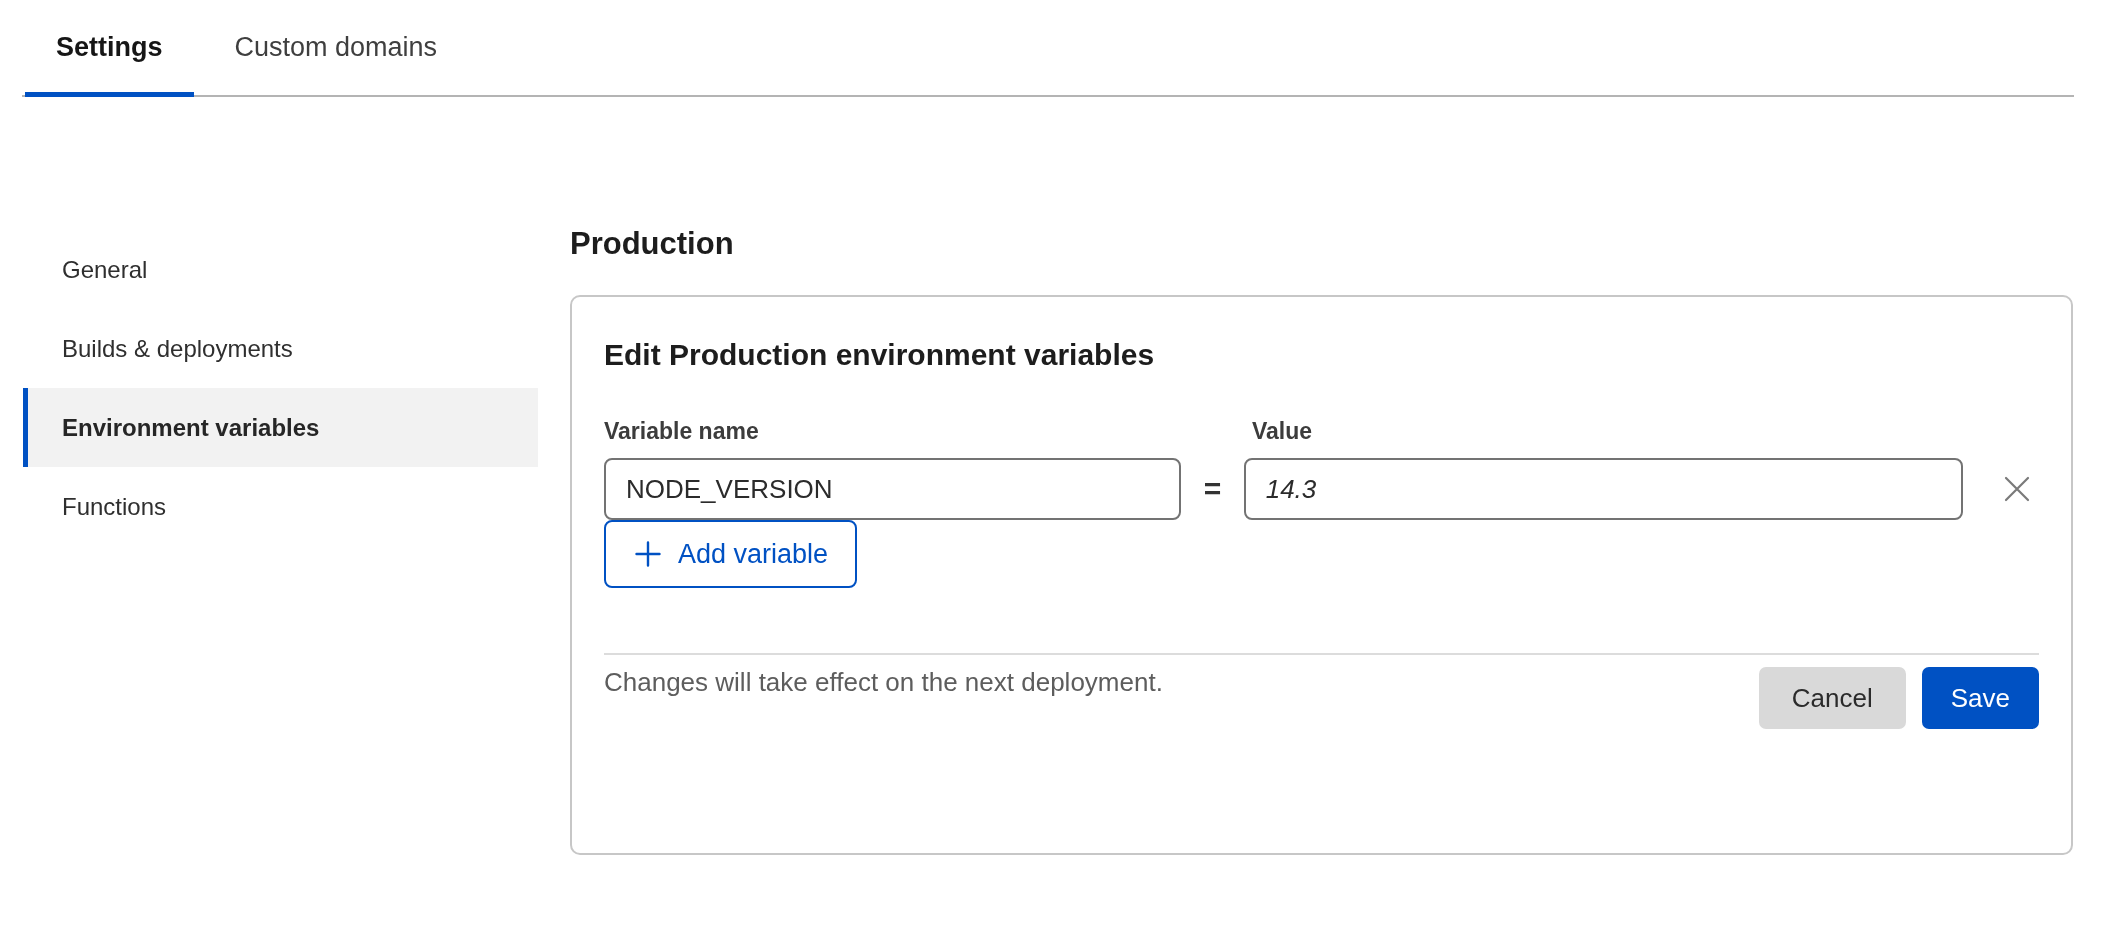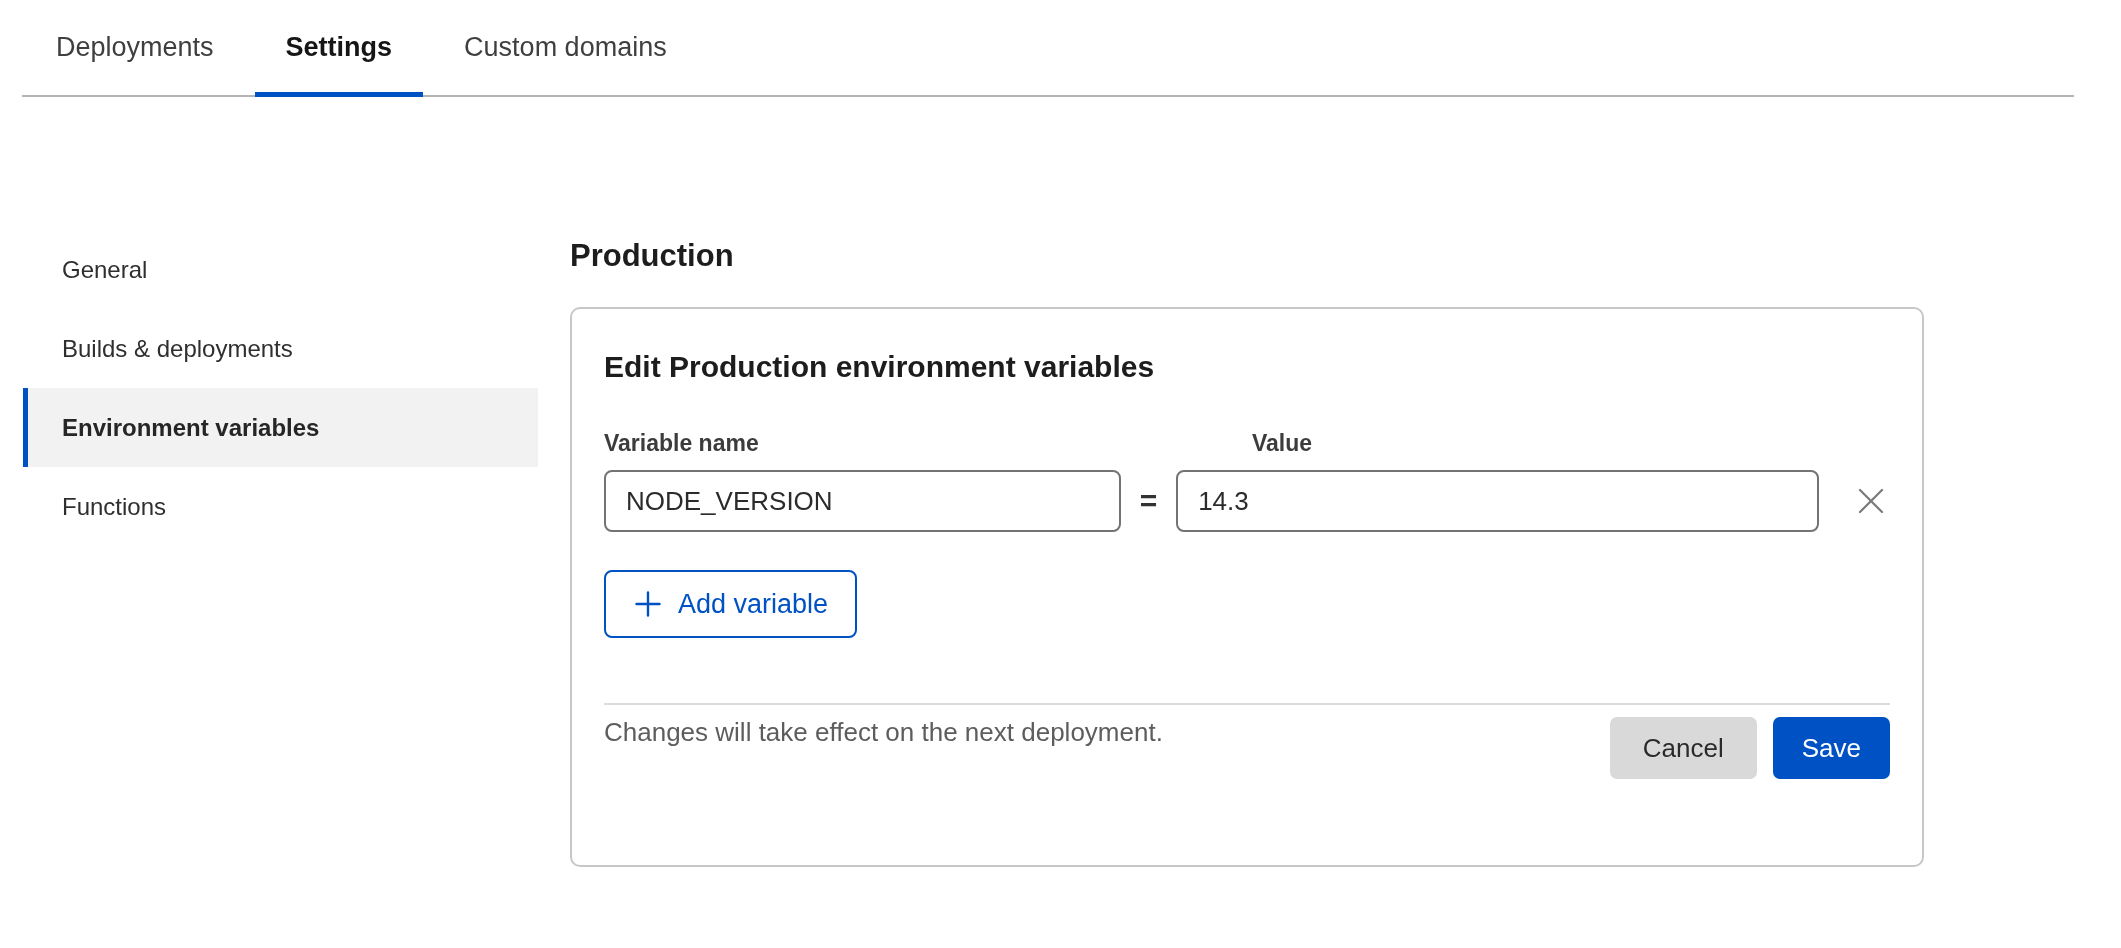--- a/index.html
+++ b/index.html
@@ -72,22 +72,22 @@
     border-left: 5px solid #0051c3;
     padding-left: 34px;
     font-weight: 700;
     color: #262626;
   }
 
   
   .main {
     position: absolute;
     left: 570px;
-    top: 238px;
-    width: 1354px;
+    top: 226px;
+    width: 1503px;
   }
   .page-title {
     margin: 0;
     font-size: 31px;
     font-weight: 700;
     line-height: 36px;
     color: #1d1d1d;
   }
   .page-desc {
     margin: 24px 0 0 0;
@@ -133,42 +133,41 @@
     border: 2px solid #737373;
     border-radius: 8px;
     padding: 0 20px;
     font-family: "Liberation Sans", sans-serif;
     font-size: 26px;
     color: #2b2b2b;
     background: #ffffff;
     outline: none;
   }
   .input-name { width: 583px; }
-  .input-value { width: 727px; }
+  .input-value { width: 727px; font-style: italic; }
   .equals {
     width: 63px;
     text-align: center;
     font-size: 30px;
     font-weight: 600;
     color: #333333;
   }
   .remove-btn {
     margin-left: 32px;
     width: 44px;
     height: 44px;
     display: flex;
     align-items: center;
     justify-content: center;
     background: transparent;
     border: none;
     padding: 0;
     cursor: pointer;
   }
   .add-btn {
-    margin-top: 38px;
     align-self: flex-start;
     height: 68px;
     display: inline-flex;
     align-items: center;
     gap: 15px;
     padding: 0 27px;
     background: #ffffff;
     border: 2px solid #0051c3;
     border-radius: 8px;
     color: #0051c3;
@@ -218,23 +217,20 @@
     color: #ffffff;
     padding: 0 29px;
   }
 </style>
 </head>
 <body>
 
 <div class="screen">
 
   <nav class="tabbar">
-    <div class="tab">
-      <span>Deployments</span>
-    </div>
     <div class="tab active">
       <span>Settings</span>
     </div>
     <div class="tab">
       <span>Custom domains</span>
     </div>
   </nav>
 
   <aside class="sidebar">
     <div class="side-item">

